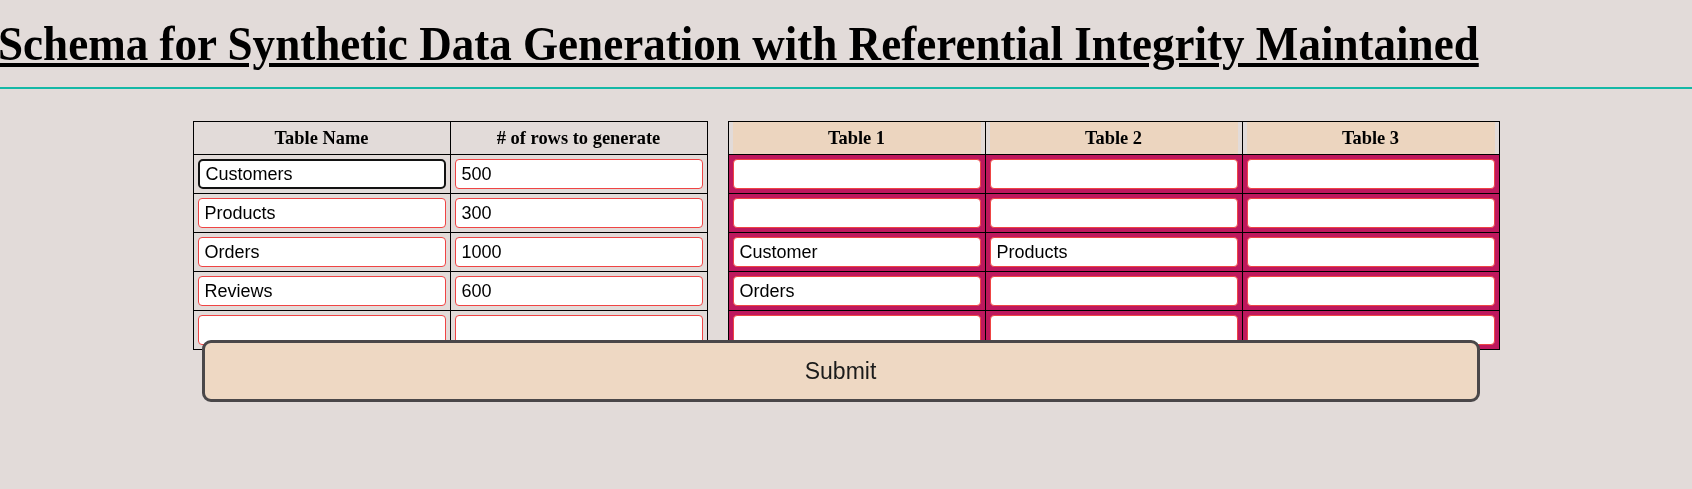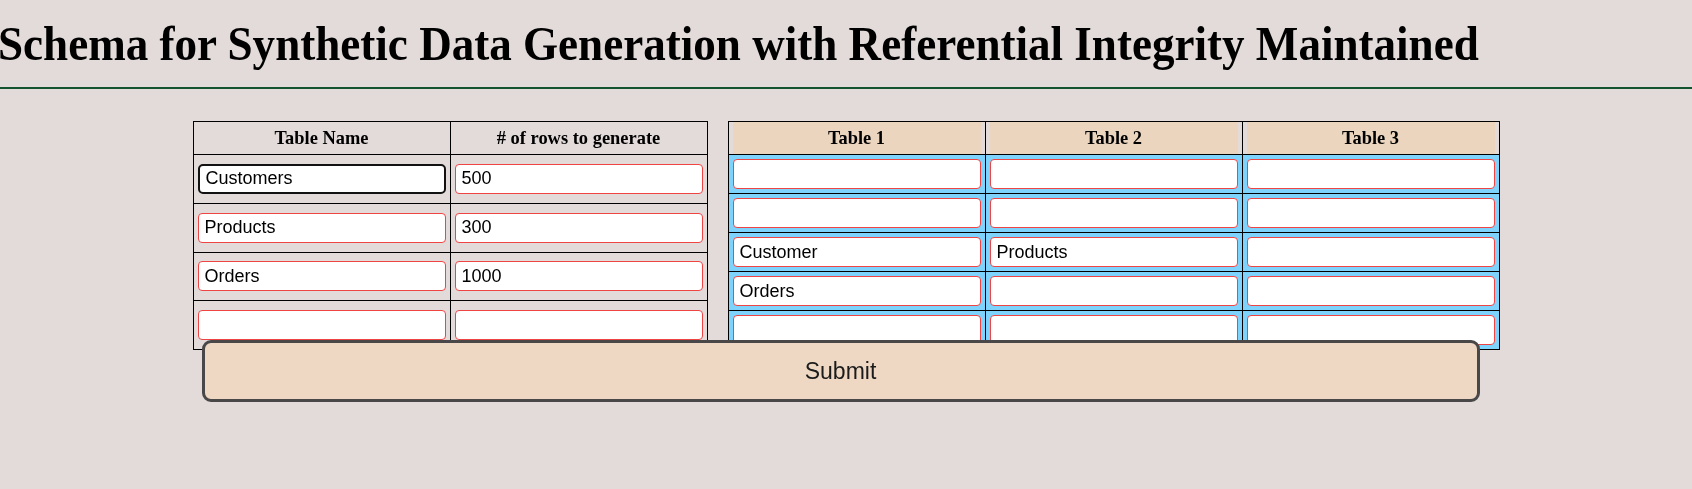--- a/index.html
+++ b/index.html
@@ -16,24 +16,25 @@
   .page {
     position: relative;
     width: 1692px;
     height: 489px;
     box-sizing: border-box;
   }
   
   .header {
     height: 89px;
     box-sizing: border-box;
-    border-bottom: 2px solid #14532d;
+    border-bottom: 2px solid #14b8a6;
     display: flex;
     align-items: center;
     padding: 0 0 0 0;
+    text-decoration: underline;
   }
   .page-title {
     font-family: "Liberation Serif", serif;
     font-weight: bold;
     font-size: 49px;
     line-height: 1;
     color: #000000;
     transform: scaleX(0.92);
     transform-origin: left center;
     margin-left: -2px;
@@ -75,21 +76,21 @@
     height: 30px;
     box-sizing: border-box;
   }
   
   .tbl-left th { background: #e2dbd9; }
   .tbl-left td { background: #e2dbd9; }
   .tbl-left .col-name { width: 244px; }
   .tbl-left .col-rows { width: 244px; }
   
   .tbl-right th { background: #ecd5bf; }
-  .tbl-right td { background: #7dd3fc; }
+  .tbl-right td { background: #be185d; }
   .tbl-right .col-t { width: 244px; }
 
   .cellinput {
     display: block;
     width: 100%;
     box-sizing: border-box;
     height: 30px;
     background: #ffffff;
     border: 1px solid #ef4444;
     border-radius: 4px;
@@ -166,20 +167,28 @@
           <tr>
             <td>
               <input class="cellinput" type="text" value="Orders" style="">
             </td>
             <td>
               <input class="cellinput" type="text" value="1000" style="">
             </td>
           </tr>
           <tr>
             <td>
+              <input class="cellinput" type="text" value="Reviews" style="">
+            </td>
+            <td>
+              <input class="cellinput" type="text" value="600" style="">
+            </td>
+          </tr>
+          <tr>
+            <td>
               <input class="cellinput" type="text" value="" style="">
             </td>
             <td>
               <input class="cellinput" type="text" value="" style="">
             </td>
           </tr>
         </tbody>
       </table>
 
       <table class="grid tbl-right">

